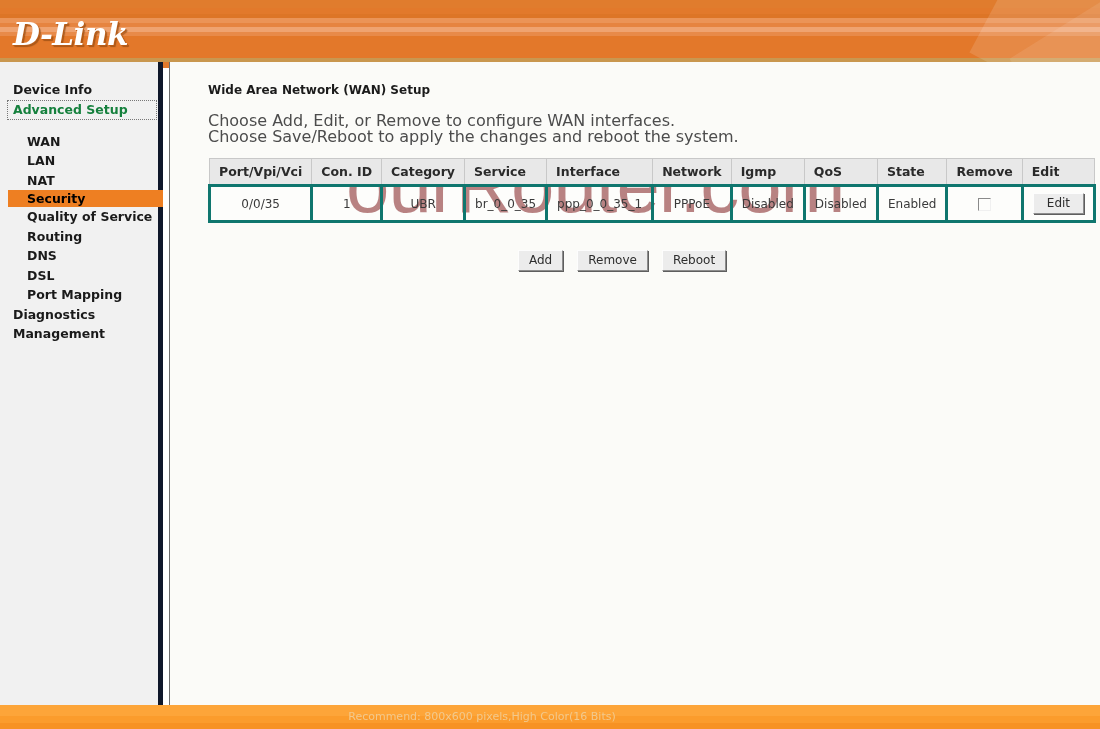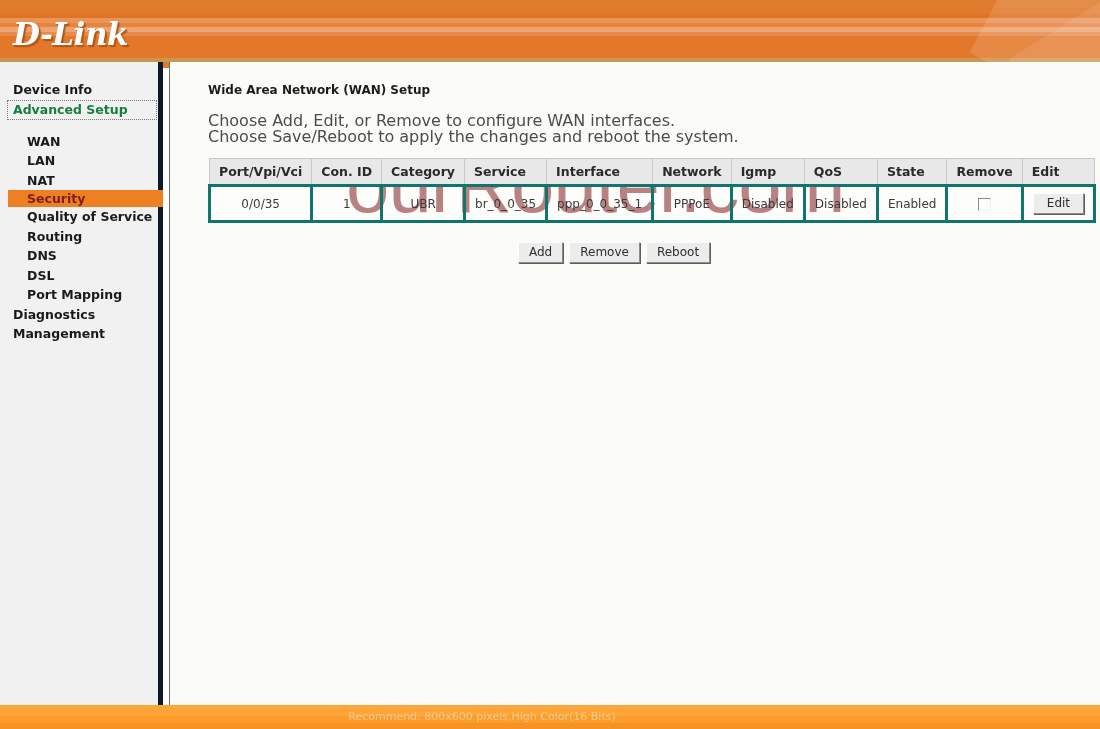--- a/index.html
+++ b/index.html
@@ -134,21 +134,21 @@
   .nav-item.focused {
     color: #15803d;
     border: 1px dotted #777;
     margin: 0 1px 12px 7px;
     padding-left: 5px;
     height: 20px;
     line-height: 17px;
   }
   .nav-item.active {
     background: #ee7f22;
-    color: #7f1d1d;
+    color: #000000;
     margin: 0 0 0 8px;
     width: 155px;
     padding-left: 19px;
     height: 17px;
     line-height: 17px;
   }
   #menu { padding-top: 18px; }
 
   
   #page-title {
@@ -225,23 +225,23 @@
     padding: 2px 10px 3px 10px;
     text-align: center;
     cursor: default;
     white-space: nowrap;
   }
   .btn-edit { padding: 2px 13px 3px 13px; }
 
   #action-bar {
     position: absolute;
     left: 348px;
-    top: 180px;
+    top: 188px;
     display: flex;
-    gap: 6px;
+    gap: 14px;
   }
 
   
   #footer {
     position: absolute;
     left: 0;
     top: 705px;
     width: 1100px;
     height: 24px;
     background: #fb9c2c;

